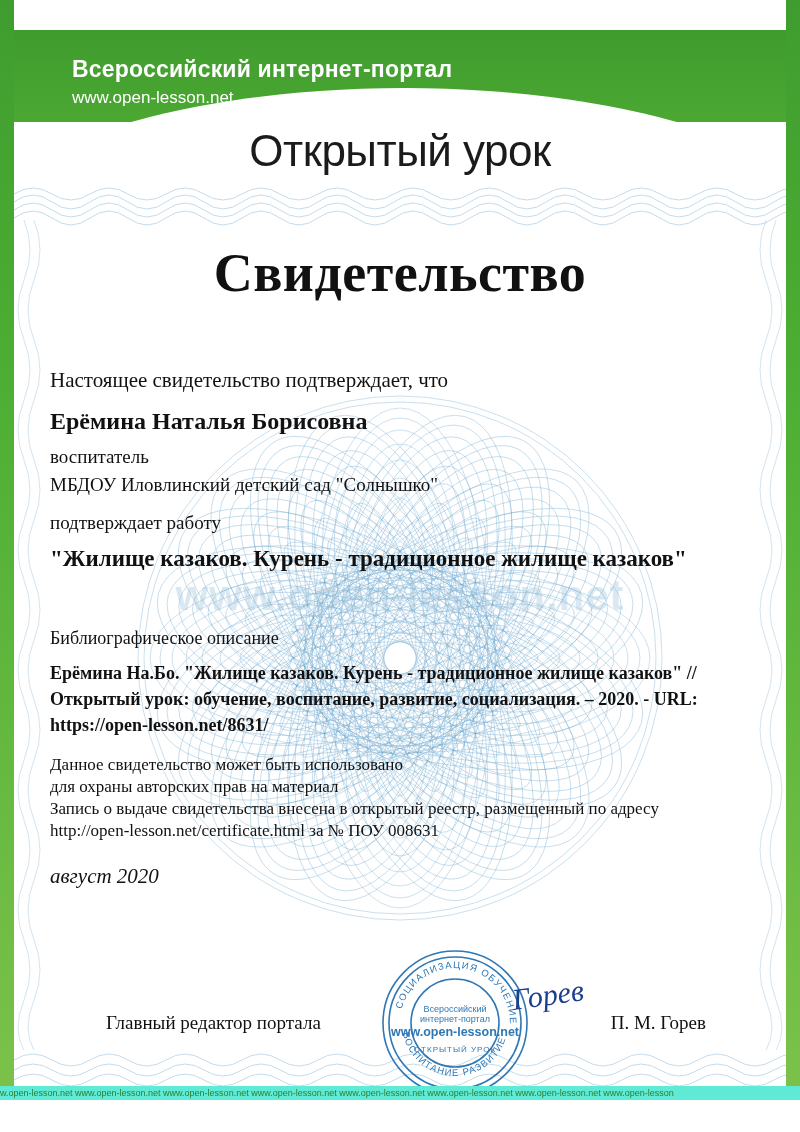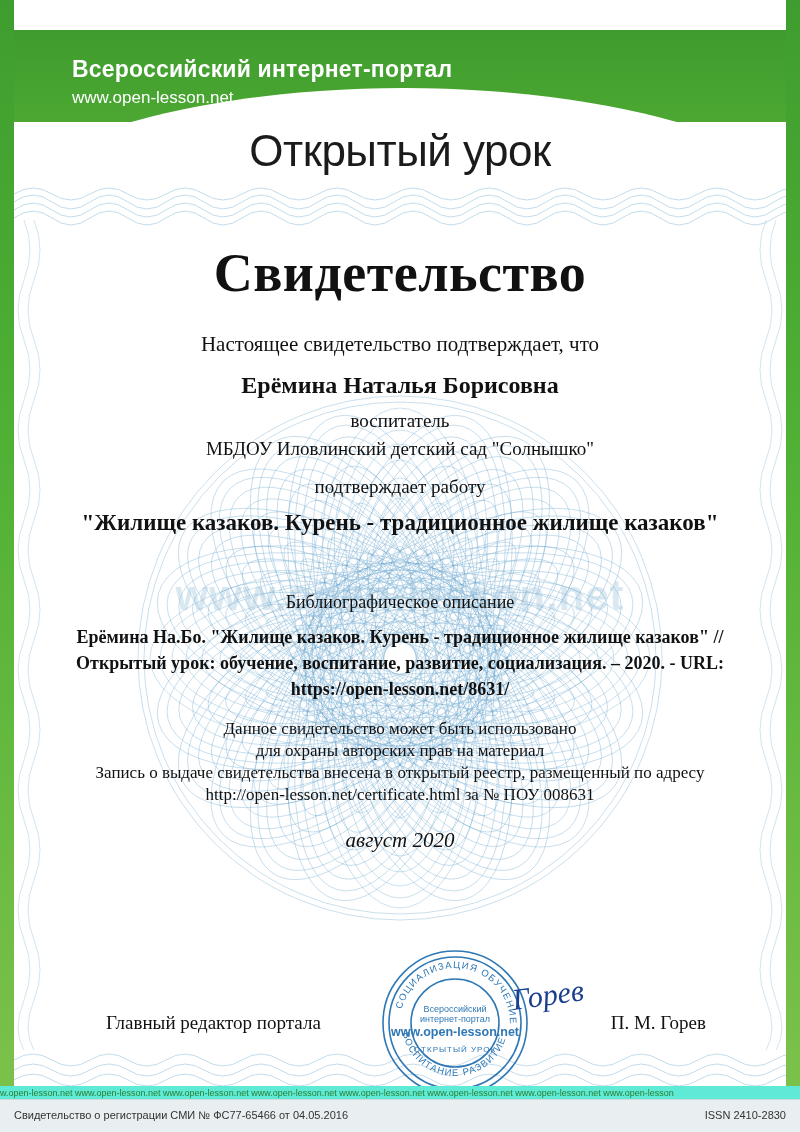--- a/index.html
+++ b/index.html
@@ -69,21 +69,21 @@
     opacity:.85;
   }
   .content{
     position:absolute;left:0;top:0;width:772px;height:920px;
   }
   .cert-title{
     position:absolute;top:62px;width:772px;text-align:center;
     font-size:54px;font-weight:bold;color:#111;letter-spacing:.5px;
   }
   .line{
-    position:absolute;width:700px;left:36px;text-align:center;color:#111;
+    position:absolute;width:700px;left:36px;color:#111;margin-top:36px;
   }
   .l-confirm{top:152px;font-size:21px;}
   .l-person{top:192px;font-size:24px;font-weight:bold;}
   .l-role{top:230px;font-size:19px;}
   .l-org{top:258px;font-size:19px;}
   .l-published{top:296px;font-size:19px;}
   .l-work{top:328px;font-size:23px;font-weight:bold;line-height:30px;}
   .l-biblabel{top:412px;font-size:18px;}
   .l-bib{top:444px;font-size:18px;font-weight:bold;line-height:26px;}
   .l-note{top:538px;font-size:17px;line-height:22px;}
@@ -257,18 +257,14 @@
 
       <div class="sign-row">
         <div class="sign-left">Главный редактор портала</div>
         <div class="sign-right">П. М. Горев</div>
       </div>
     </div>
   </div>
 
   <div class="tickerbar">w.open-lesson.net www.open-lesson.net www.open-lesson.net www.open-lesson.net www.open-lesson.net www.open-lesson.net www.open-lesson.net www.open-lesson</div>
 
-  <div class="footer">
-    <div class="footer-left">Свидетельство о регистрации СМИ № ФС77-65466 от 04.05.2016</div>
-    <div class="footer-right">ISSN 2410-2830</div>
-  </div>
 
 </div>
 
 </body></html>

